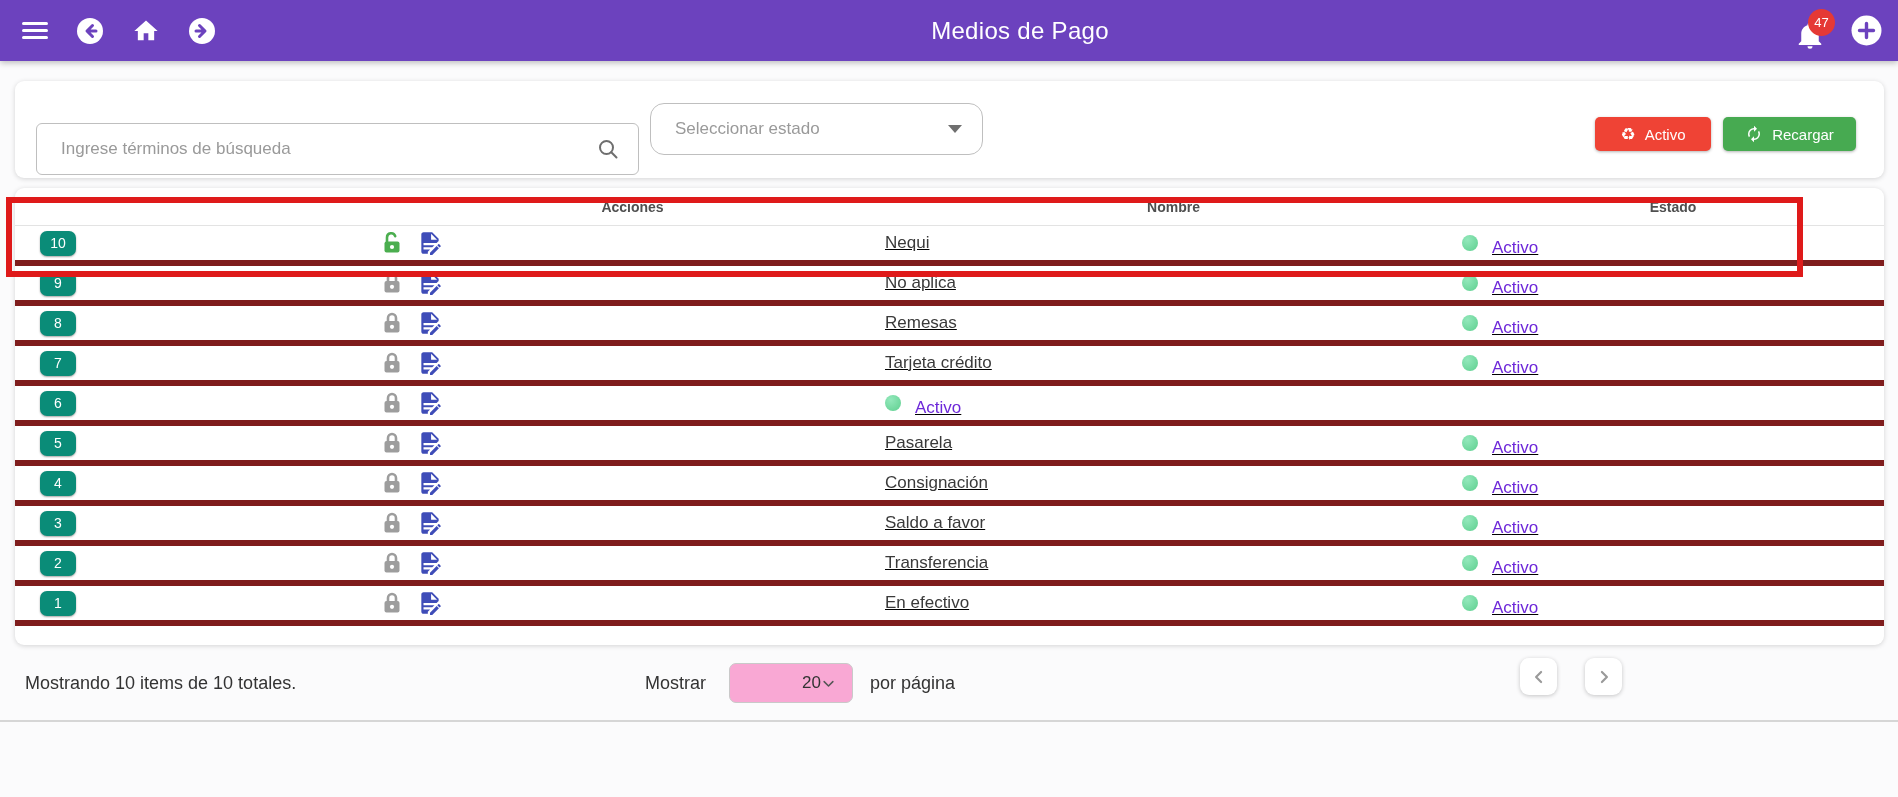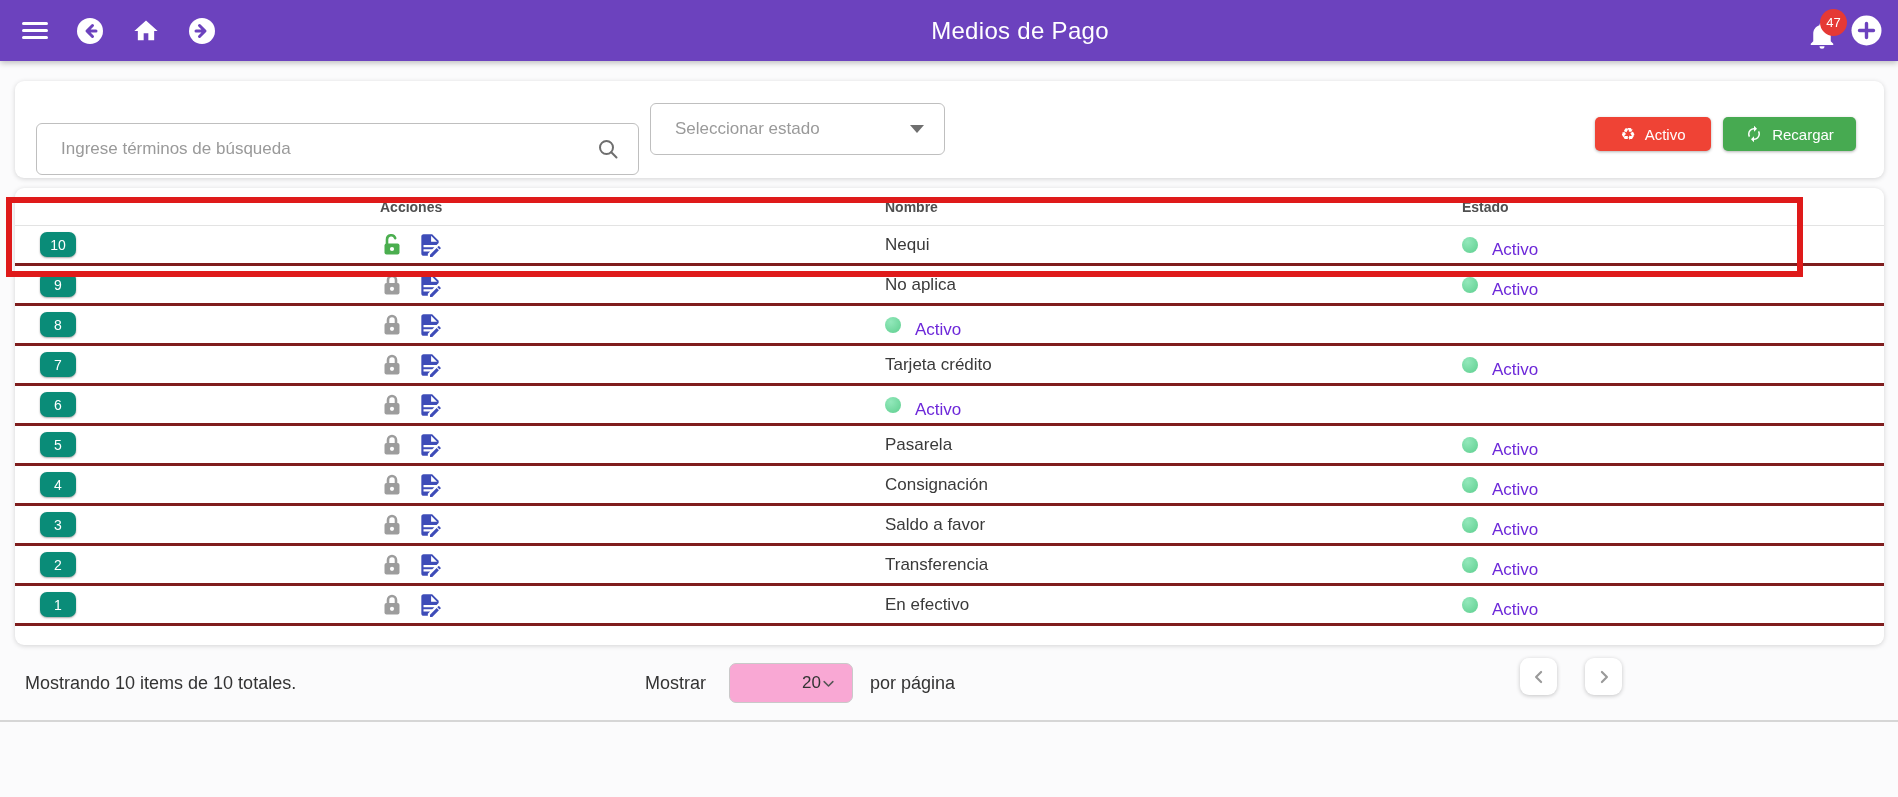--- a/index.html
+++ b/index.html
@@ -8,54 +8,54 @@
   
   .app-bar { position:absolute; left:0; top:0; width:1898px; height:61px;
     background:var(--purple,#6C42BE); display:flex; align-items:center;
     box-shadow:0 2px 6px rgba(0,0,0,.25); z-index:5; }
   .left-icons { display:flex; align-items:center; gap:28px; padding-left:22px; }
   .icon-btn { display:flex; align-items:center; justify-content:center; cursor:pointer; background:none; border:none; }
   .burger { width:26px; height:17px; display:flex; flex-direction:column; justify-content:space-between; }
   .burger span { display:block; height:3.4px; background:#fff; border-radius:2px; }
   .app-title { position:absolute; left:1020px; top:50%; transform:translate(-50%,-50%);
     color:#fff; font-size:24px; font-weight:500; letter-spacing:.3px; white-space:nowrap; }
-  .right-icons { position:absolute; right:16px; top:0; height:61px; display:flex; align-items:center; gap:12px; }
+  .right-icons { position:absolute; right:16px; top:0; height:61px; display:flex; align-items:center; gap:24px; }
   .bell-wrap { position:relative; width:34px; height:40px; }
   .notif-badge { position:absolute; right:-8px; top:-2px; min-width:27px; height:27px; border-radius:50%;
     background:#E53935; color:#fff; font-size:13px; display:flex; align-items:center; justify-content:center; z-index:2; }
 
   
   .card { position:absolute; background:#fff; border-radius:9px; box-shadow:0 1px 5px rgba(0,0,0,.16); }
   .filter-card { left:15px; top:81px; width:1869px; height:97px; }
   .table-card { left:15px; top:188px; width:1869px; height:457px; }
 
   
   .search-box { position:absolute; left:21px; top:22px; width:603px; height:52px;
     border:1px solid #bfbfbf; border-radius:6px; display:flex; align-items:center;margin-top:20px; }
   .search-box input { flex:1; border:none; outline:none; font-size:17px; color:#444; padding:0 10px 0 24px;
     font-family:"Liberation Sans", sans-serif; background:transparent; }
   .search-box input::placeholder { color:#9a9a9a; }
   .search-glyph { margin-right:18px; }
-  .select-box { position:absolute; left:635px; top:22px; width:295px; height:52px;
-    border:1px solid #bfbfbf; border-radius:6px; display:flex; align-items:center; justify-content:space-between;
+  .select-box { position:absolute; left:635px; top:22px; width:333px; height:52px;
+    border:1px solid #bfbfbf; border-radius:14px; display:flex; align-items:center; justify-content:space-between;
     padding:0 20px 0 24px; cursor:pointer; }
   .select-box .sel-text { font-size:17px; color:#9a9a9a; }
   .caret-down { width:0; height:0; border-left:7px solid transparent; border-right:7px solid transparent; border-top:8px solid #6f6f6f; }
   .btn { position:absolute; top:36px; height:34px; border:none; border-radius:5px; color:#fff;
     font-size:15px; font-weight:500; display:flex; align-items:center; gap:9px; padding:0 16px; cursor:pointer;
     box-shadow:0 1px 3px rgba(0,0,0,.3); font-family:"Liberation Sans", sans-serif; }
   .btn-clear { left:1580px; width:116px; background:var(--red-btn,#EF4335); justify-content:center; }
   .btn-reload { left:1708px; width:133px; background:var(--green-btn,#47AA51); justify-content:center; }
   .recycle-glyph { font-size:17px; line-height:1; }
 
   
   .thead, .trow { display:grid; grid-template-columns:340px 505px 577px 1fr; align-items:center; padding-left:25px; }
   .thead { height:38px; border-bottom:1px solid #e3e3e3; }
-  .thead .th { font-size:14px; font-weight:700; color:#4f4f4f; }
-  .trow { height:40px; border-bottom:3px solid #7f1d1d; }
+  .thead .th { font-size:14px; font-weight:700; color:#4f4f4f;text-align:center; }
+  .trow { height:40px; border-bottom:6px solid #7f1d1d;text-decoration:underline; }
   .badge { display:inline-flex; align-items:center; justify-content:center; min-width:36px; height:25px;
     background:var(--teal,#0A8C78); color:#fff; font-size:14px; border-radius:7px; box-shadow:0 1px 2px rgba(0,0,0,.35); }
   .cell-actions { display:flex; align-items:center; gap:13px; }
   .lock-icon { width:24px; height:24px; cursor:pointer; }
   .lock-icon svg { display:none; width:24px; height:24px; }
   .lock-icon.locked .svg-locked { display:block; }
   .lock-icon.unlocked .svg-unlocked { display:block; }
   .edit-icon { width:26px; height:26px; cursor:pointer; }
   .cell-name { font-size:17px; color:#3a3a3a; }
   .cell-status { display:flex; align-items:center; gap:14px; }
@@ -220,20 +220,21 @@
           <circle cx="12" cy="15.8" r="2.1" fill="#fff"></circle>
         </svg>
 
       </span>
       <span class="edit-icon">
         <svg width="26" height="26" viewBox="0 0 24 24">
           <path fill="#3E4CB8" d="M6,2C4.89,2 4,2.9 4,4V20C4,21.11 4.89,22 6,22H10V20.09L12.09,18H6V16H14.09L16.09,14H6V12H18.09L20,10.09V8L14,2H6M13,3.5L18.5,9H13V3.5M20.15,13C20,13 19.86,13.05 19.75,13.16L18.73,14.18L20.82,16.26L21.84,15.25C22.05,15.03 22.05,14.67 21.84,14.46L20.54,13.16C20.43,13.05 20.29,13 20.15,13M18.14,14.77L12,20.92V23H14.08L20.23,16.85L18.14,14.77Z"></path>
         </svg>
       </span>
     </div>
+    <div class="cell cell-name">Remesas</div>
     <div class="cell cell-status">
       <span class="dot"></span>
       <span class="status-label">Activo</span>
     </div>
   </div>
 
   <div class="trow">
     <div class="cell"><span class="badge">7</span></div>
     <div class="cell cell-actions">
       <span class="lock-icon locked">

